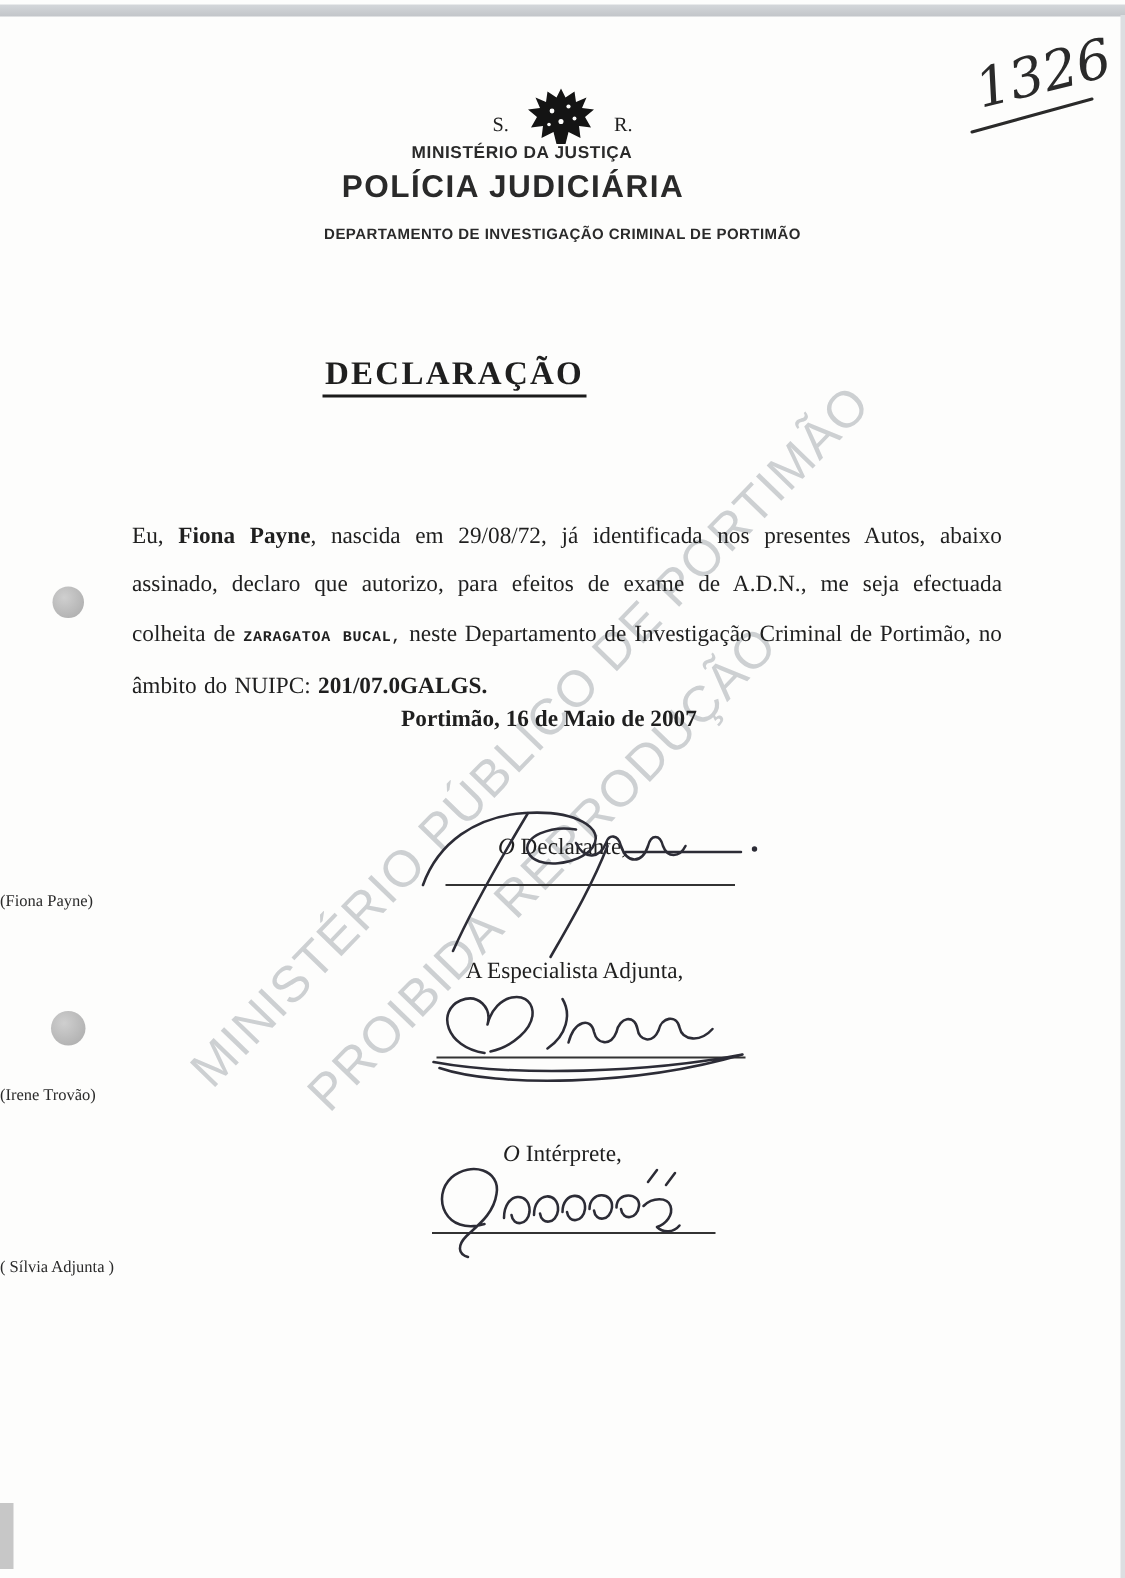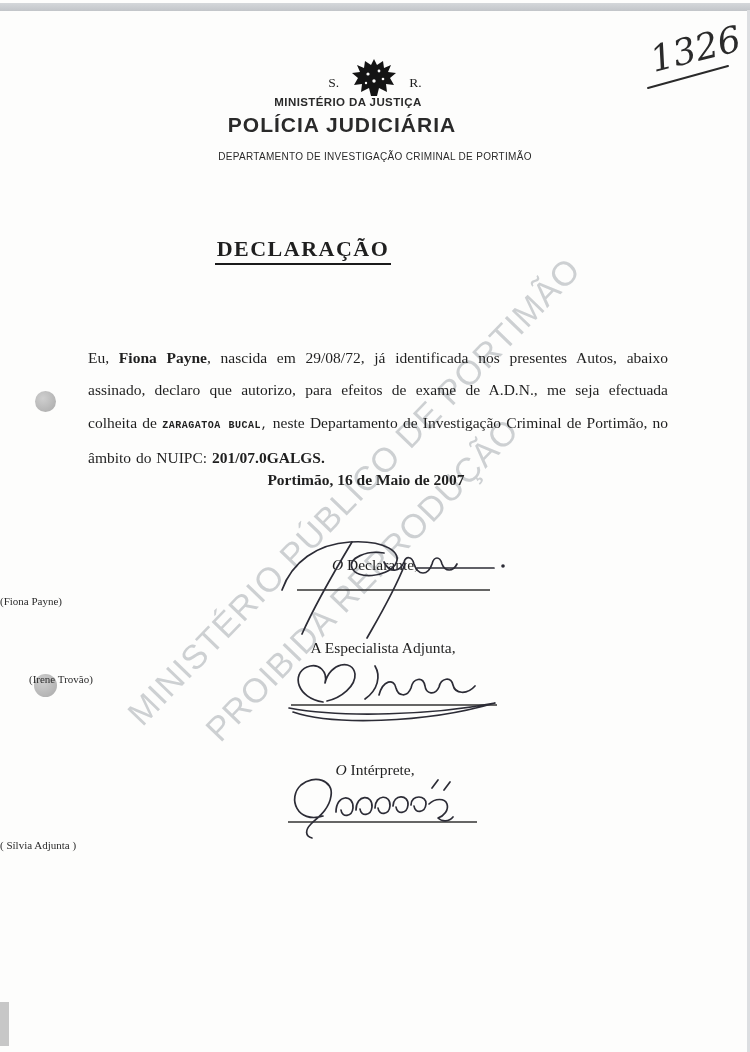--- a/index.html
+++ b/index.html
@@ -23,21 +23,21 @@
   .content{position:relative;z-index:1;}
 
   
   .crest-row{position:absolute;top:58px;left:0;width:750px;display:flex;justify-content:center;align-items:flex-end;gap:13px;}
   .crest-letter{font-size:13.5px;padding-bottom:5px;}
   .ministry{position:absolute;top:96px;left:0;width:696px;text-align:center;
             font-family:"Liberation Sans",sans-serif;font-size:11.5px;font-weight:700;letter-spacing:.4px;color:#2a2a2a;}
   .org{position:absolute;top:113px;left:0;width:684px;text-align:center;
        font-family:"Liberation Sans",sans-serif;font-size:21px;font-weight:700;letter-spacing:1px;color:#2a2a2a;}
   .dept{position:absolute;top:151px;left:0;width:750px;text-align:center;
-        font-family:"Liberation Sans",sans-serif;font-size:10px;font-weight:400;letter-spacing:.3px;color:#2a2a2a;}
+        font-family:"Liberation Sans",sans-serif;font-size:10px;font-weight:700;letter-spacing:.3px;color:#2a2a2a;}
 
   
   .folio{position:absolute;left:626px;top:20px;}
 
   
   .title-wrap{position:absolute;top:236px;left:0;width:606px;text-align:center;}
   .title{display:inline-block;font-size:22px;font-weight:700;letter-spacing:1.5px;
          border-bottom:2.5px solid #1b1b1b;padding:0 2px 1px 2px;}
 
   
@@ -49,21 +49,21 @@
   .date-line{position:absolute;top:471px;left:0;width:732px;text-align:center;font-size:15.5px;font-weight:700;}
 
   .sig-label{position:absolute;left:0;width:750px;text-align:center;font-size:15.5px;}
   .sig-label .o{font-style:italic;}
   .sig-name{position:absolute;left:0;width:648px;text-align:left;font-size:11px;color:#2b2b2b;}
   .sig-svg{position:absolute;overflow:visible;}
   .sig-svg path{fill:none;stroke:#2c2c36;stroke-width:1.7;stroke-linecap:round;stroke-linejoin:round;}
   .sig-svg line{stroke:#333;stroke-width:1.4;}
 
   .lbl1{top:518px;margin-top:38px;} .name1{top:595px;}
-  .lbl2{top:639px;padding-left:8px;} .name2{top:673px;padding-left:29px;}
+  .lbl2{top:639px;padding-left:8px;} .name2{top:724px;}
   .lbl3{top:761px;} .name3{top:839px;}
 </style>
 </head>
 <body>
 
 <div class="page">
 
   <div class="wm wm1">MINISTÉRIO PÚBLICO DE PORTIMÃO</div>
   <div class="wm wm2">PROIBIDA REPRODUÇÃO</div>
 

